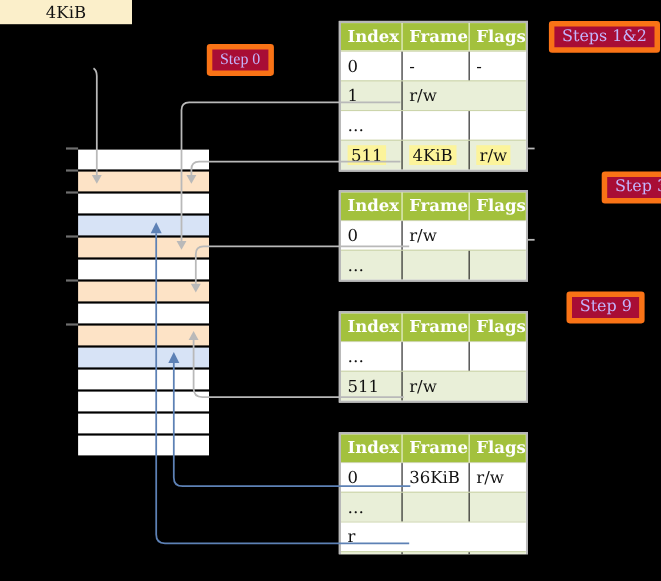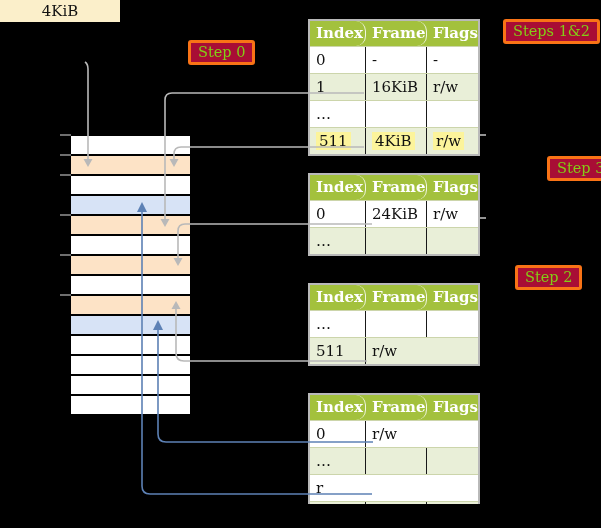--- a/index.html
+++ b/index.html
@@ -5,42 +5,42 @@
   * { box-sizing: border-box; margin: 0; padding: 0; }
   html,body { background:#000; }
   body { font-family:"DejaVu Serif", serif; }
   .stage { position:relative; width:601px; height:504px; background:#000; overflow:hidden; }
 
   
   .addr-box { position:absolute; left:0; top:40; width:120px; height:22px;
     background:var(--box-cream); color:#111; font-size:15px; text-align:center; line-height:22px; }
 
   
-  .steplabel { position:absolute; background:var(--accent-red); color:#84cc16;
+  .steplabel { position:absolute; background:var(--accent-red); color:#c4b5fd;
     font-size:14.5px; line-height:17px; padding:1px 7px; border-radius:3px;
-    border:3px solid #f97316; white-space:nowrap; }
-  .lbl-step0  { left:188px; top:40px; }
+    border:5px solid #f97316; white-space:nowrap; }
+  .lbl-step0  { left:188px; top:40px;font-family:Liberation Serif, serif; }
   .lbl-steps12{ right:1px;  top:19px; }
   .lbl-step3  { left:518px; top:156px;margin-left:29px; }
   .lbl-step4  { left:515px; top:265px; }
 
   
   .memcol { position:absolute; left:71px; top:134px; width:119px; padding-top:2px; background:#000; }
   .memrow { height:18px; margin-bottom:2px; background:#fff; }
   .mem-white { background:#ffffff; }
   .mem-peach { background:var(--page-table-peach); }
   .mem-blue  { background:var(--mapped-page-blue); }
   .tick { position:absolute; left:60px; width:11px; height:2px; background:#6e6e6e; }
 
   
   .ptable { position:absolute; left:308px; width:172px; border:2px solid #b9b9b9; background:#fff; }
   .thead, .trow { display:grid; grid-template-columns:56px 61px 51px; }
   .thead { background:var(--table-header-green); height:25px; }
   .th { color:#fff; font-weight:bold; font-size:15px; line-height:25px; padding-left:6px;
-        border-right:1px solid rgba(255,255,255,0.85); overflow:hidden;border-radius:10px; }
+        border-right:1px solid rgba(255,255,255,0.85); overflow:hidden; }
   .th:last-child { border-right:none;text-align:right; }
   .trow { height:27px; border-top:1px solid #ccd5ab; background:#fff; }
   .trow.shade { background:var(--row-green); }
   .td { font-size:15px; line-height:26px; padding-left:6px; color:#111;
         border-right:1.5px solid #191919; overflow:hidden; }
   .td:last-child { border-right:none; }
   .hl { background:var(--highlight-yellow); padding:0 3px; }
 
   
   svg.overlay { position:absolute; left:0; top:0; pointer-events:none; }
@@ -54,21 +54,21 @@
 
 <div class="stage">
 
   <div class="addr-box">
     <span>4KiB</span>
   </div>
 
   <div class="steplabel lbl-step0">Step 0</div>
   <div class="steplabel lbl-steps12">Steps 1&amp;2</div>
   <div class="steplabel lbl-step3">Step 3</div>
-  <div class="steplabel lbl-step4">Step 2</div>
+  <div class="steplabel lbl-step4">Step 9</div>
 
   <div class="memcol">
     <div class="memrow mem-white"></div>
     <div class="memrow mem-peach"></div>
     <div class="memrow mem-white"></div>
     <div class="memrow mem-blue"></div>
     <div class="memrow mem-peach"></div>
     <div class="memrow mem-white"></div>
     <div class="memrow mem-peach"></div>
     <div class="memrow mem-white"></div>
@@ -92,21 +92,20 @@
       <div class="th">Frame</div>
       <div class="th">Flags</div>
     </div>
     <div class="trow">
       <div class="td">0</div>
       <div class="td">-</div>
       <div class="td">-</div>
     </div>
     <div class="trow shade">
       <div class="td">1</div>
-      <div class="td">16KiB</div>
       <div class="td">r/w</div>
     </div>
     <div class="trow">
       <div class="td">…</div>
       <div class="td"></div>
       <div class="td"></div>
     </div>
     <div class="trow shade">
       <div class="td"><span class="hl">511</span></div>
       <div class="td"><span class="hl">4KiB</span></div>
@@ -115,21 +114,20 @@
   </div>
 
   <div class="ptable" style="top:173px">
     <div class="thead">
       <div class="th">Index</div>
       <div class="th">Frame</div>
       <div class="th">Flags</div>
     </div>
     <div class="trow">
       <div class="td">0</div>
-      <div class="td">24KiB</div>
       <div class="td">r/w</div>
     </div>
     <div class="trow shade">
       <div class="td">…</div>
       <div class="td"></div>
       <div class="td"></div>
     </div>
   </div>
 
   <div class="ptable" style="top:283px">
@@ -150,20 +148,21 @@
   </div>
 
   <div class="ptable" style="top:393px">
     <div class="thead">
       <div class="th">Index</div>
       <div class="th">Frame</div>
       <div class="th">Flags</div>
     </div>
     <div class="trow">
       <div class="td">0</div>
+      <div class="td">36KiB</div>
       <div class="td">r/w</div>
     </div>
     <div class="trow shade">
       <div class="td">…</div>
       <div class="td"></div>
       <div class="td"></div>
     </div>
     <div class="trow">
       <div class="td">r</div>
     </div>

